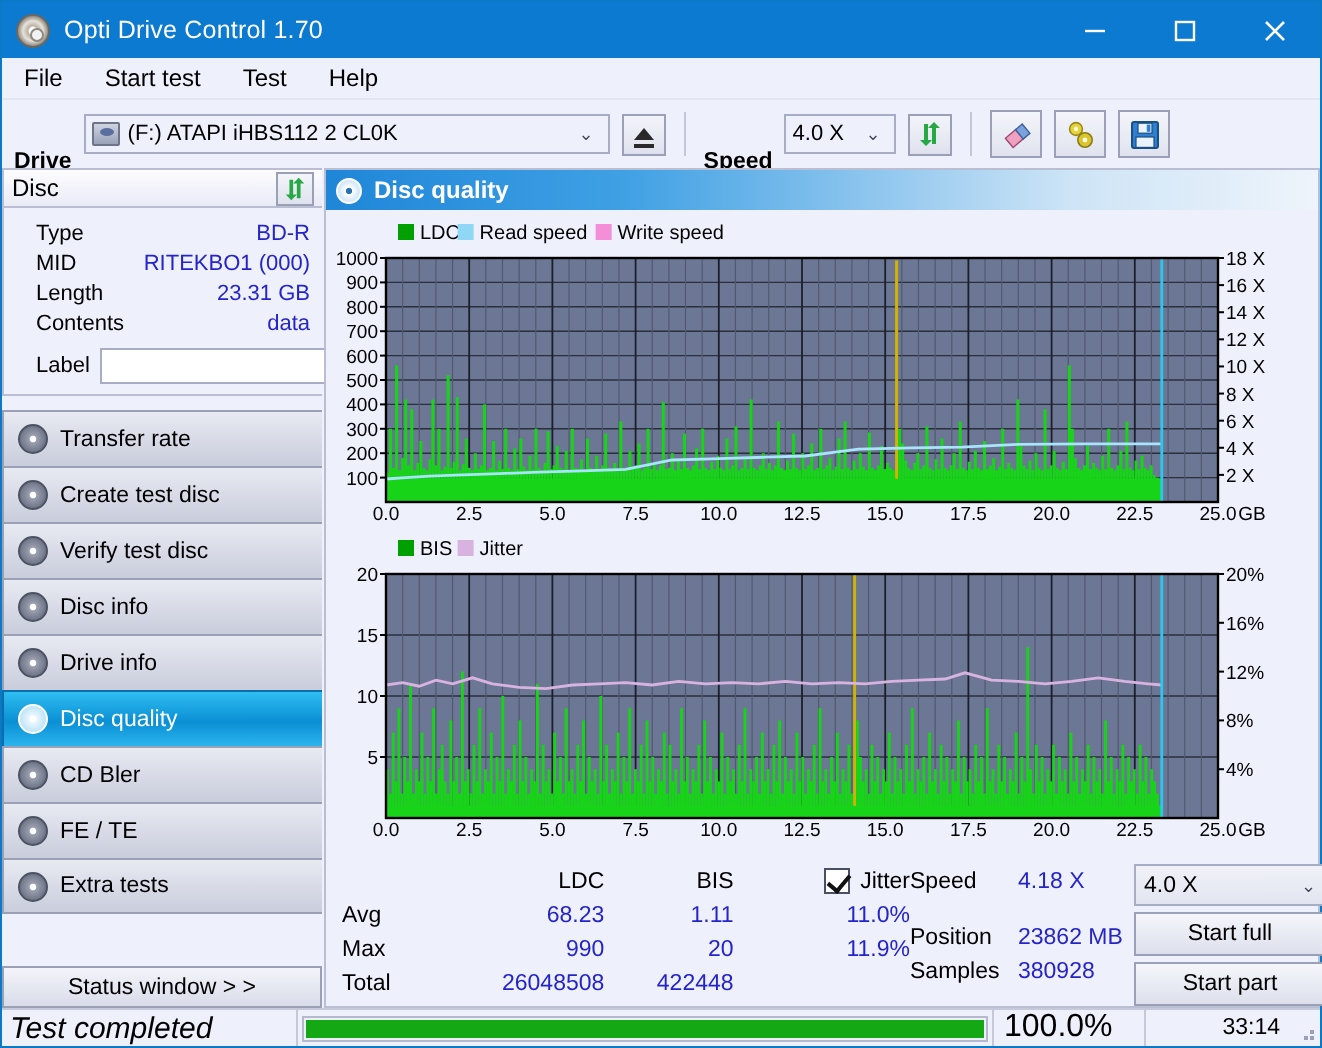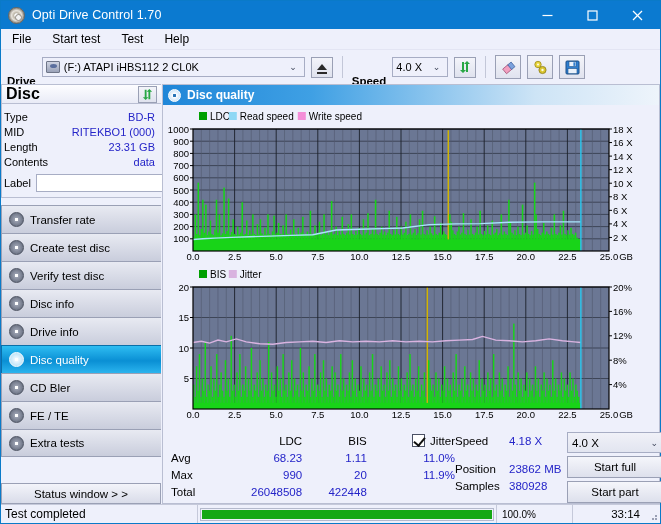--- a/index.html
+++ b/index.html
@@ -78,25 +78,25 @@
   .speed-combo { width:56px; }
   .icon-btn { width:26px;height:24px;border:1px solid #9aa0b5;background:linear-gradient(#f4f5fa,#e0e3ef);display:flex;align-items:center;justify-content:center;}
   
   .body { display:flex; flex:1 1 auto; min-height:0; }
   .sidebar { width:160px; flex:0 0 160px; display:flex; flex-direction:column; background:#eef0fb; }
   .panel-head {
     height:20px; background:linear-gradient(#fdfdff,#e9ebf6);
     border:1px solid #b9bed2; border-right:none;
     display:flex;align-items:center;padding:0 4px;
   }
-  .panel-head .t { font-weight:bold; font-size:16px;}
+  .panel-head .t { font-weight:normal; font-size:12px;}
   .panel-head .btn { margin-left:auto; width:19px;height:17px;border:1px solid #9aa0b5;background:linear-gradient(#f4f5fa,#dfe2ee);display:flex;align-items:center;justify-content:center;}
   .disc-info {
     border:1px solid #b9bed2; border-top:none; border-right:none;
-    padding:5px 6px 4px 2px; background:#eef0fb;
+    padding:5px 6px 4px 16px; background:#eef0fb;
   }
   .row { display:flex; align-items:center; height:15px; font-size:11px; }
   .row .k { color:#000; }
   .row .v { margin-left:auto; color:#2424c8; }
   .label-row { display:flex; align-items:center; margin-top:3px; gap:5px;}
   .label-row .k { width:40px; }
   .label-input { flex:1; height:18px; border:1px solid #a7adc4; background:#fff; }
   .disc-btn { width:22px;height:21px;border:1px solid #9aa0b5;background:linear-gradient(#f4f5fa,#dfe2ee);display:flex;align-items:center;justify-content:center;}
   .disc-glyph{width:13px;height:13px;border-radius:50%;background:radial-gradient(circle,#fff 0 18%,#e4e08a 20%,#d6d06a 60%,#b8b24e 100%);border:1px solid #8e8a46;}
   .navlist { margin-top:7px; display:flex; flex-direction:column; }
@@ -152,26 +152,26 @@
   .sr-k { width:54px;}
   .sr-v { color:#2424c8;}
   .sr-right { margin-left:auto; display:flex; flex-direction:column; gap:3px; width:96px;}
   .spd-combo { height:21px; border:1px solid #a7adc4; background:linear-gradient(#f0f1f8,#e2e5f0);
                display:flex;align-items:center;padding:0 4px;font-size:11.5px;}
   .act-btn { height:22px;border:1px solid #9aa0b5;background:linear-gradient(#f5f6fb,#dde0ec);
              display:flex;align-items:center;justify-content:center;font-size:11.5px;}
   
   .statusbar { height:19px; flex:0 0 19px; display:flex; align-items:stretch; background:#eef0fb;
                border-top:1px solid #c5c9da;}
-  .sb-text { width:197px; display:flex;align-items:center;padding-left:4px;font-size:12px;
-             border-right:1px solid #c5c9da;}
+  .sb-text { width:148px; display:flex;align-items:center;padding-left:4px;font-size:15px;
+             border-right:1px solid #c5c9da;font-style:italic;}
   .sb-prog { flex:1 1 auto; display:flex;align-items:center;padding:0 2px;}
   .prog-track { flex:1 1 auto; height:13px; background:#eef0fb; border:1px solid #b4b9cc; padding:1px;}
   .prog-fill { height:100%; background:#14a814; }
-  .sb-pct { width:76px; display:flex;align-items:center;padding-left:5px;font-size:10px;
+  .sb-pct { width:76px; display:flex;align-items:center;padding-left:5px;font-size:16px;
             border-left:1px solid #c5c9da;}
   .sb-time { width:74px; display:flex;align-items:center;justify-content:flex-end;padding-right:6px;
              font-size:11.5px;border-left:1px solid #c5c9da;}
   .grip { width:14px; display:flex;align-items:flex-end;justify-content:flex-end;padding:0 2px 2px 0;}
   svg text { font-family:"Liberation Sans", sans-serif; }
 </style>
 </head>
 <body>
 
 <div class="window">

